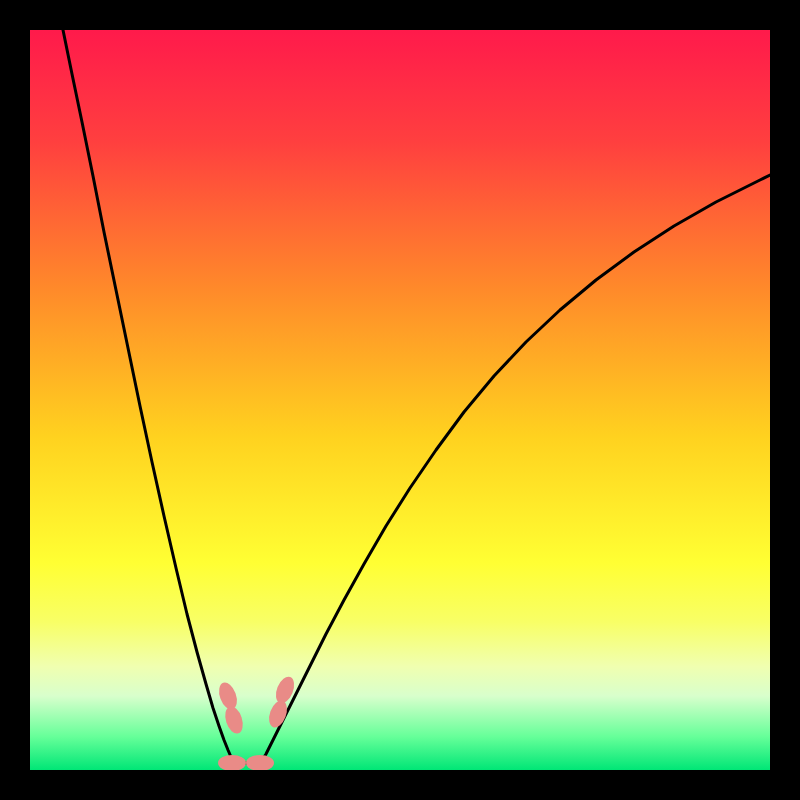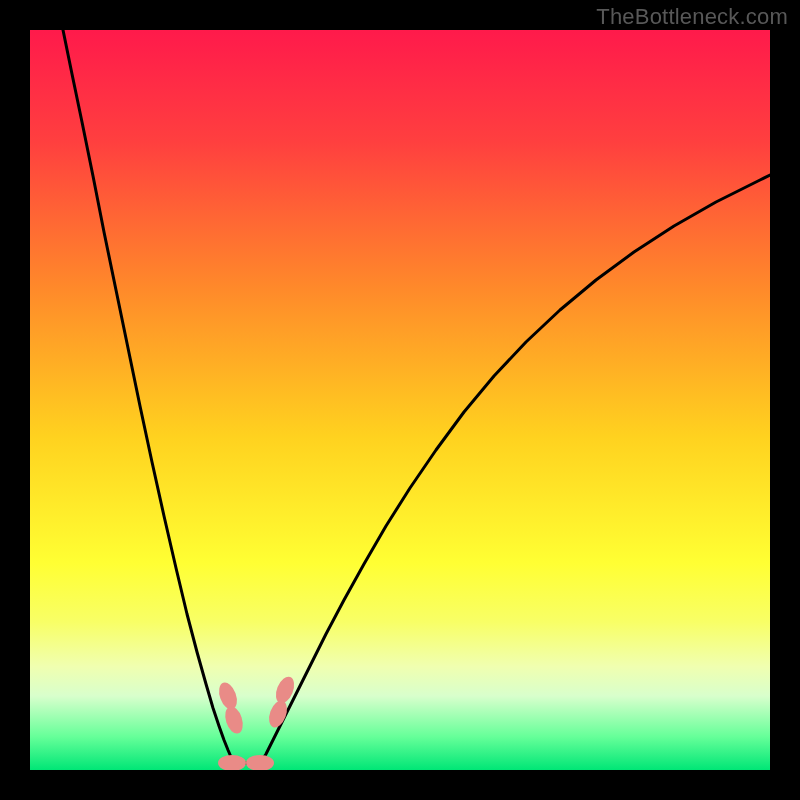--- a/index.html
+++ b/index.html
@@ -64,14 +64,13 @@
         <path d="M 230 733 L 232 730 L 236 724 L 241 714 L 248 700 L 257 682 L 268 660 L 281 634 L 296 604 L 314 570 L 334 534 L 356 496 L 380 458 L 406 420 L 434 382 L 464 346 L 496 312 L 530 280 L 566 250 L 604 222 L 644 196 L 686 172 L 730 150 L 740 145" fill="none" stroke="#000000" stroke-width="3" stroke-linecap="round" stroke-linejoin="round"></path>
         <path d="M 205 733 L 230 733" fill="none" stroke="#000000" stroke-width="3" stroke-linecap="round" stroke-linejoin="round"></path>
         <ellipse cx="198" cy="666" rx="8" ry="14" fill="#e98b87" transform="rotate(-20 198 666)"></ellipse>
         <ellipse cx="204" cy="690" rx="8" ry="14" fill="#e98b87" transform="rotate(-18 204 690)"></ellipse>
         <ellipse cx="255" cy="660" rx="8" ry="14" fill="#e98b87" transform="rotate(22 255 660)"></ellipse>
         <ellipse cx="248" cy="684" rx="8" ry="14" fill="#e98b87" transform="rotate(20 248 684)"></ellipse>
         <ellipse cx="202" cy="733" rx="14" ry="8" fill="#e98b87" transform="rotate(0 202 733)"></ellipse>
         <ellipse cx="230" cy="733" rx="14" ry="8" fill="#e98b87" transform="rotate(0 230 733)"></ellipse>
       </svg>
   </div>
-  <div class="watermark">TheBottleneck.com</div>
 </div>
 
 </body></html>

